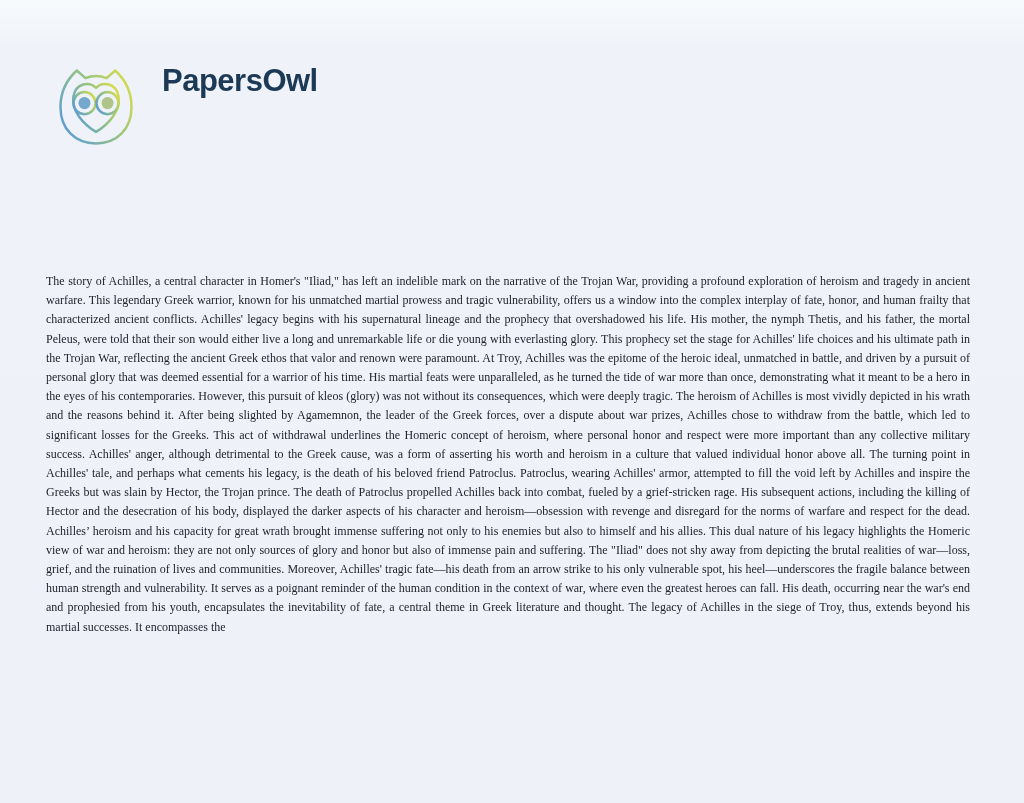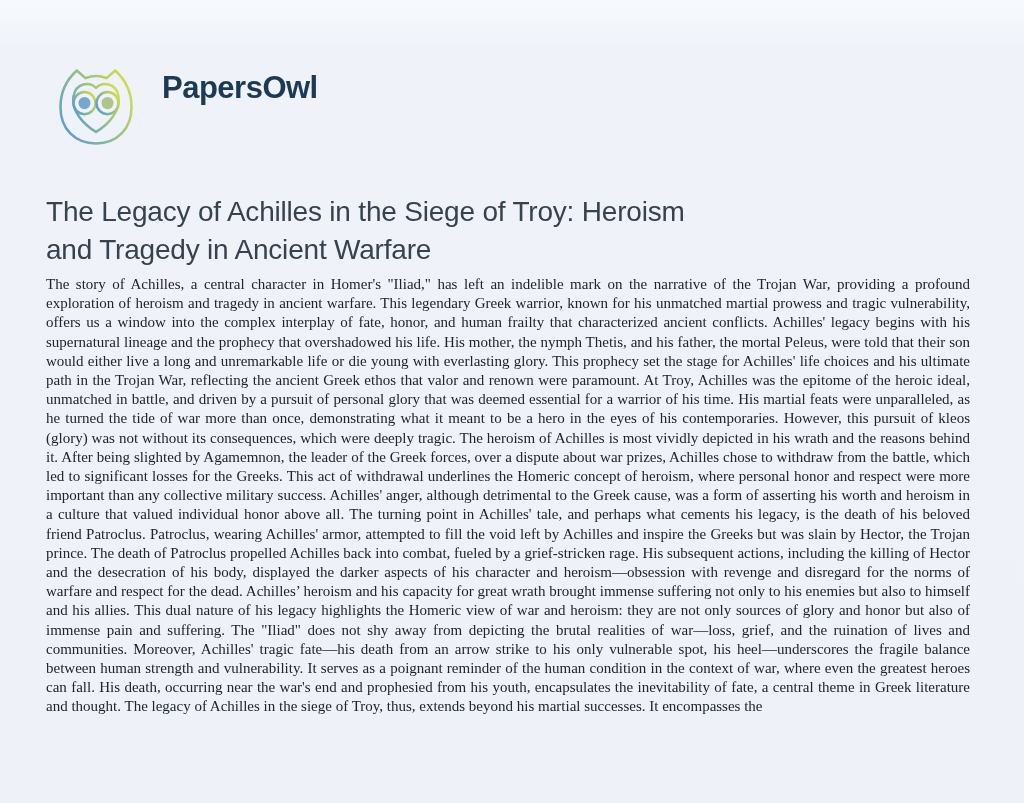--- a/index.html
+++ b/index.html
@@ -11,40 +11,40 @@
   }
   .page {
     position:relative; width:1024px; height:803px;
     background:linear-gradient(180deg,#f7fafd 0%, #eff3f9 6%, #eef2f8 100%);
   }
   .header {
     position:absolute; top:56px; left:48px;
     display:flex; gap:18px; align-items:flex-start;
   }
   .logo-wrap { width:96px; height:100px; flex:0 0 auto; }
-  .brand-block { padding-top:8px;margin-top:7px; }
+  .brand-block { padding-top:8px; }
   .brand {
     font-size:31px; font-weight:700; color:#1c3a55;
     letter-spacing:-0.5px; line-height:34px;
   }
   .url {
     display:block; margin-top:7px; max-width:772px;
     font-size:17px; line-height:24.5px;
     color:#85b3de; text-decoration:none;
     overflow-wrap:break-word;
   }
   .title {
     position:absolute; top:174px; left:46px;
     font-size:28px; line-height:38px; font-weight:400;
     color:#37424e; letter-spacing:-0.2px;
   }
   .body-text {
     position:absolute; top:260px; left:46px; width:924px;
     font-family:"Liberation Serif", serif;
-    font-size:15px; line-height:19.2px;
+    font-size:12px; line-height:19.2px;
     color:#20242c; text-align:justify;
   }
 </style>
 </head>
 <body>
 
 <div class="page">
 
   <div class="header">
 
@@ -72,20 +72,16 @@
         <circle cx="38" cy="47" r="6.3" fill="#74a9cd"></circle>
         <circle cx="62" cy="47" r="6.3" fill="#aec489"></circle>
       </svg>
     </div>
 
     <div class="brand-block">
       <div class="brand">PapersOwl</div>
     </div>
   </div>
 
-  <h1 class="title">
-    <div>The Legacy of Achilles in the Siege of Troy: Heroism</div>
-    <div>and Tragedy in Ancient Warfare</div>
-  </h1>
 
   <p class="body-text">The story of Achilles, a central character in Homer's "Iliad," has left an indelible mark on the narrative of the Trojan War, providing a profound exploration of heroism and tragedy in ancient warfare. This legendary Greek warrior, known for his unmatched martial prowess and tragic vulnerability, offers us a window into the complex interplay of fate, honor, and human frailty that characterized ancient conflicts. Achilles' legacy begins with his supernatural lineage and the prophecy that overshadowed his life. His mother, the nymph Thetis, and his father, the mortal Peleus, were told that their son would either live a long and unremarkable life or die young with everlasting glory. This prophecy set the stage for Achilles' life choices and his ultimate path in the Trojan War, reflecting the ancient Greek ethos that valor and renown were paramount. At Troy, Achilles was the epitome of the heroic ideal, unmatched in battle, and driven by a pursuit of personal glory that was deemed essential for a warrior of his time. His martial feats were unparalleled, as he turned the tide of war more than once, demonstrating what it meant to be a hero in the eyes of his contemporaries. However, this pursuit of kleos (glory) was not without its consequences, which were deeply tragic. The heroism of Achilles is most vividly depicted in his wrath and the reasons behind it. After being slighted by Agamemnon, the leader of the Greek forces, over a dispute about war prizes, Achilles chose to withdraw from the battle, which led to significant losses for the Greeks. This act of withdrawal underlines the Homeric concept of heroism, where personal honor and respect were more important than any collective military success. Achilles' anger, although detrimental to the Greek cause, was a form of asserting his worth and heroism in a culture that valued individual honor above all. The turning point in Achilles' tale, and perhaps what cements his legacy, is the death of his beloved friend Patroclus. Patroclus, wearing Achilles' armor, attempted to fill the void left by Achilles and inspire the Greeks but was slain by Hector, the Trojan prince. The death of Patroclus propelled Achilles back into combat, fueled by a grief-stricken rage. His subsequent actions, including the killing of Hector and the desecration of his body, displayed the darker aspects of his character and heroism—obsession with revenge and disregard for the norms of warfare and respect for the dead. Achilles’ heroism and his capacity for great wrath brought immense suffering not only to his enemies but also to himself and his allies. This dual nature of his legacy highlights the Homeric view of war and heroism: they are not only sources of glory and honor but also of immense pain and suffering. The "Iliad" does not shy away from depicting the brutal realities of war—loss, grief, and the ruination of lives and communities. Moreover, Achilles' tragic fate—his death from an arrow strike to his only vulnerable spot, his heel—underscores the fragile balance between human strength and vulnerability. It serves as a poignant reminder of the human condition in the context of war, where even the greatest heroes can fall. His death, occurring near the war's end and prophesied from his youth, encapsulates the inevitability of fate, a central theme in Greek literature and thought. The legacy of Achilles in the siege of Troy, thus, extends beyond his martial successes. It encompasses the</p>
 
 </div>
 
 </body></html>

